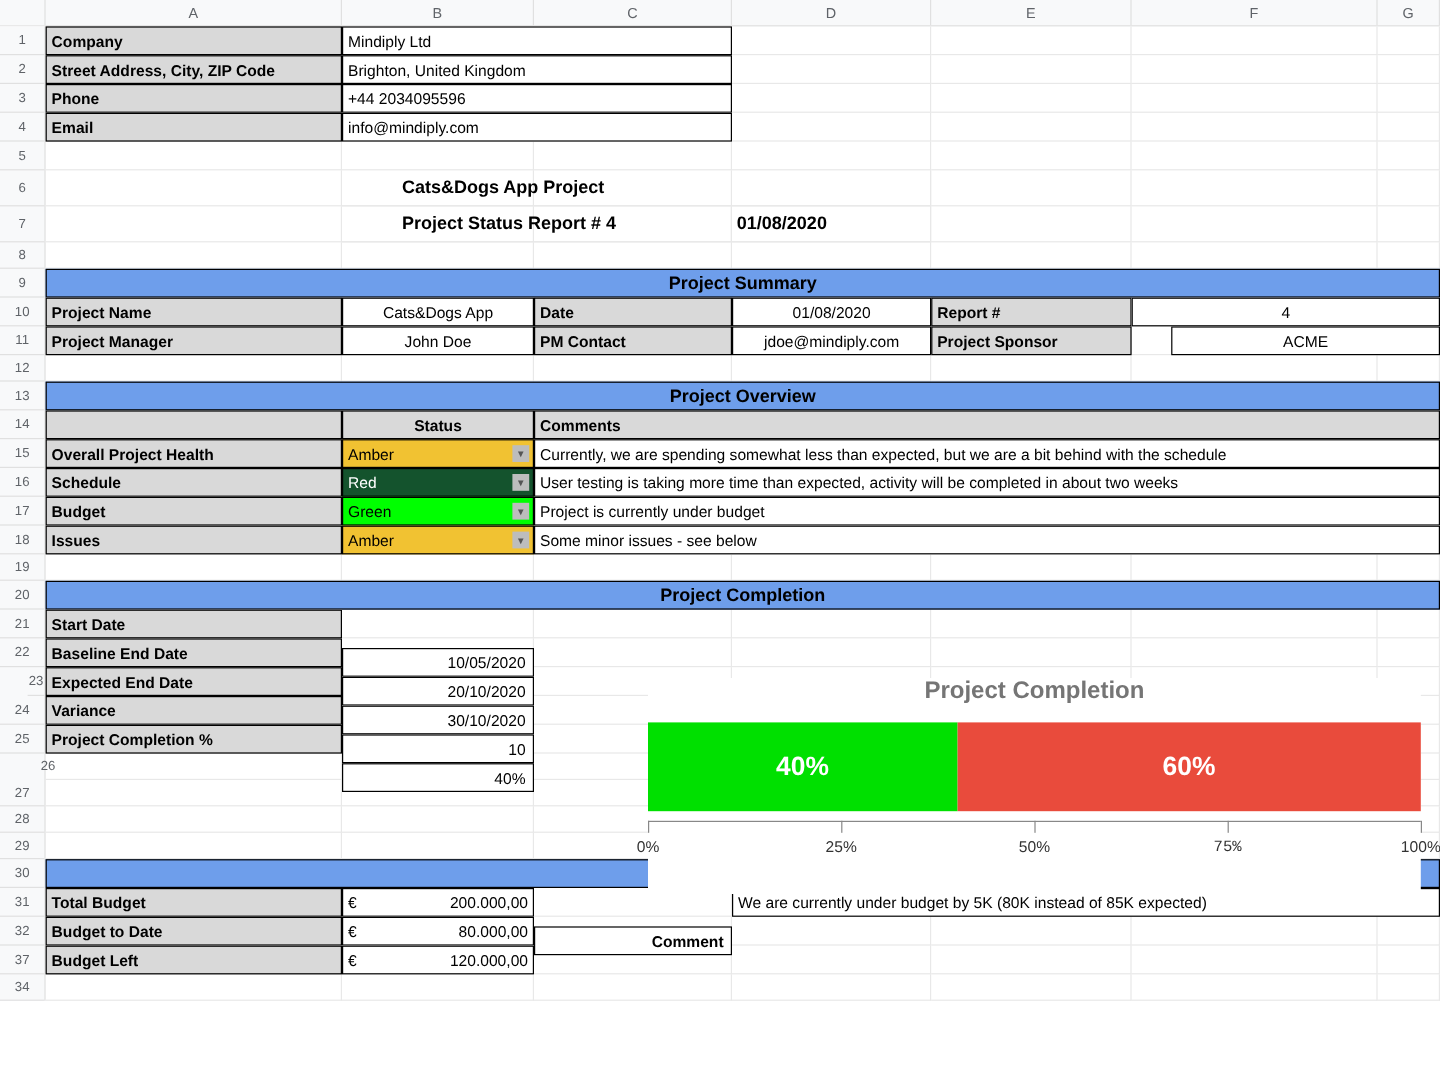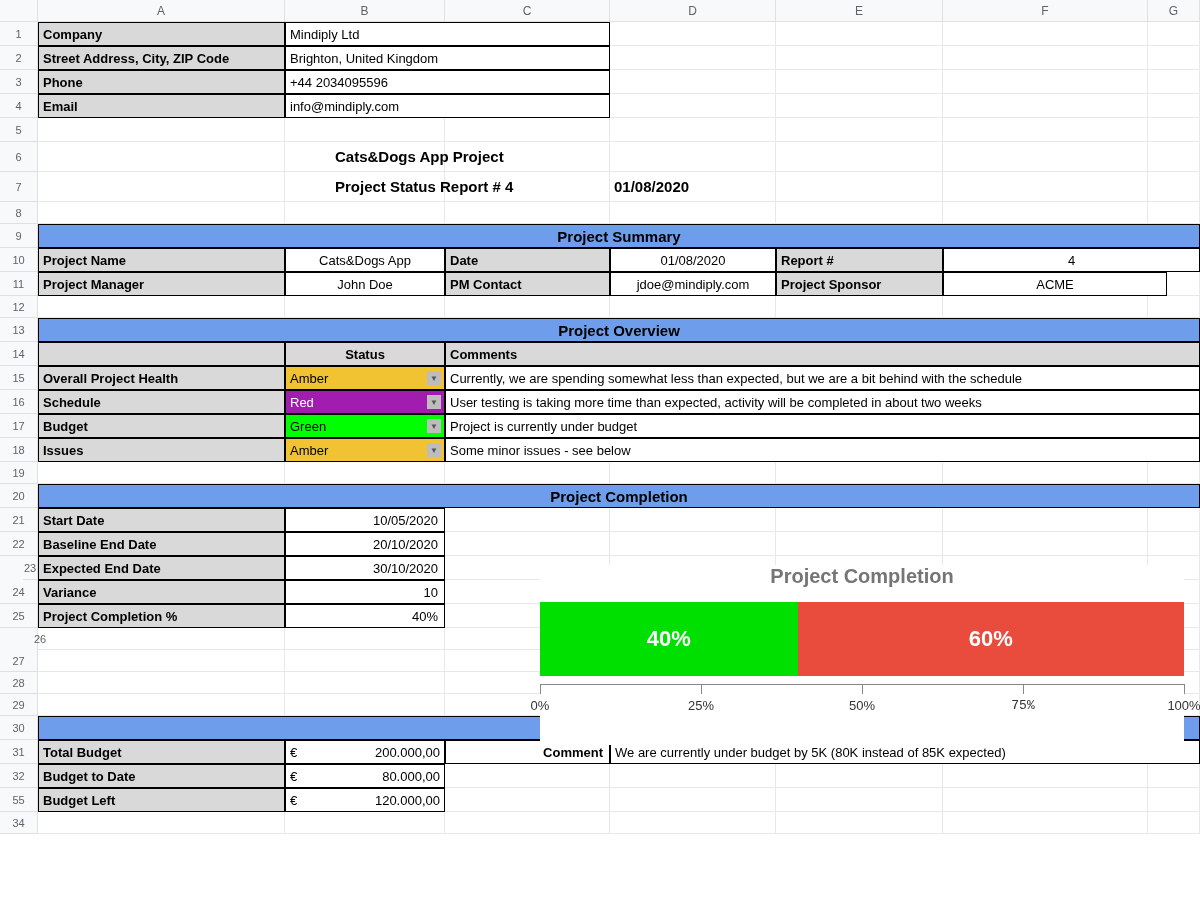--- a/index.html
+++ b/index.html
@@ -64,28 +64,28 @@
   .section-blue {
     background:#6e9eeb;
     font-weight:bold;
     text-align:center;
     justify-content:center;
     font-size:15px;
     border:1px solid #000;
   }
   .title-block { font-weight:bold; font-size:15px; justify-content:flex-start; }
   .center { justify-content:center; text-align:center; }
-  .right { justify-content:flex-end; text-align:right; padding-right:6px; }
+  .right { justify-content:flex-end; text-align:right; padding-right:6px;margin-top:32px; }
   .status-cell {
     border:1px solid #000;
     position:relative;
     padding-left:4px;
   }
   .status-amber { background:#f1c232; }
-  .status-red { background:#a21caf; color:#fff; }
+  .status-red { background:#14532d; color:#fff; }
   .status-green { background:#00ff00; }
   .dd-arrow {
     position:absolute; right:3px; top:50%; transform:translateY(-50%);
     width:14px; height:14px; background:#bdbdbd;
     display:flex; align-items:center; justify-content:center;
     font-size:8px; color:#555;
   }
   .logo-box {
     position:absolute;
     border:1px solid #000;
@@ -155,21 +155,21 @@
       <div class="row-h" style="height: 24px; margin-left: 23px;">23</div>
       <div class="row-h" style="height: 24px;">24</div>
       <div class="row-h" style="height: 24px;">25</div>
       <div class="row-h" style="height: 22px; margin-left: 40px;">26</div>
       <div class="row-h" style="height: 22px;">27</div>
       <div class="row-h" style="height: 22px;">28</div>
       <div class="row-h" style="height: 22px;">29</div>
       <div class="row-h" style="height: 24px;">30</div>
       <div class="row-h" style="height: 24px;">31</div>
       <div class="row-h" style="height: 24px;">32</div>
-      <div class="row-h" style="height: 24px;">55</div>
+      <div class="row-h" style="height: 24px;">37</div>
       <div class="row-h" style="height: 22px;">34</div>
     </div>
 
   <div class="grid" id="grid">
       <div class="cell" style="position: absolute; left: 0px; top: 0px; width: 247px; height: 24px;"></div>
       <div class="cell" style="position: absolute; left: 247px; top: 0px; width: 160px; height: 24px;"></div>
       <div class="cell" style="position: absolute; left: 407px; top: 0px; width: 165px; height: 24px;"></div>
       <div class="cell" style="position: absolute; left: 572px; top: 0px; width: 166px; height: 24px;"></div>
       <div class="cell" style="position: absolute; left: 738px; top: 0px; width: 167px; height: 24px;"></div>
       <div class="cell" style="position: absolute; left: 905px; top: 0px; width: 205px; height: 24px;"></div>
@@ -421,21 +421,21 @@
       <div class="cell val-cell center" style="position: absolute; left: 247px; top: 226px; width: 160px; height: 24px;">Cats&amp;Dogs App</div>
       <div class="cell hdr-gray" style="position: absolute; left: 407px; top: 226px; width: 165px; height: 24px;">Date</div>
       <div class="cell val-cell center" style="position: absolute; left: 572px; top: 226px; width: 166px; height: 24px;">01/08/2020</div>
       <div class="cell hdr-gray" style="position: absolute; left: 738px; top: 226px; width: 167px; height: 24px;">Report #</div>
       <div class="cell val-cell center" style="position: absolute; left: 905px; top: 226px; width: 257px; height: 24px;">4</div>
       <div class="cell hdr-gray" style="position: absolute; left: 0px; top: 250px; width: 247px; height: 24px;">Project Manager</div>
       <div class="cell val-cell center" style="position: absolute; left: 247px; top: 250px; width: 160px; height: 24px;">John Doe</div>
       <div class="cell hdr-gray" style="position: absolute; left: 407px; top: 250px; width: 165px; height: 24px;">PM Contact</div>
       <div class="cell val-cell center" style="position: absolute; left: 572px; top: 250px; width: 166px; height: 24px;">jdoe@mindiply.com</div>
       <div class="cell hdr-gray" style="position: absolute; left: 738px; top: 250px; width: 167px; height: 24px;">Project Sponsor</div>
-      <div class="cell val-cell center" style="position: absolute; left: 905px; top: 250px; width: 224px; height: 24px;">ACME</div>
+      <div class="cell val-cell center" style="position: absolute; left: 938px; top: 250px; width: 224px; height: 24px;">ACME</div>
       <div class="cell section-blue" style="position: absolute; left: 0px; top: 296px; width: 1162px; height: 24px;">Project Overview</div>
       <div class="cell hdr-gray" style="position: absolute; left: 0px; top: 320px; width: 247px; height: 24px;"></div>
       <div class="cell hdr-gray center" style="position: absolute; left: 247px; top: 320px; width: 160px; height: 24px;">Status</div>
       <div class="cell hdr-gray" style="position: absolute; left: 407px; top: 320px; width: 755px; height: 24px;">Comments</div>
       <div class="cell hdr-gray" style="position: absolute; left: 0px; top: 344px; width: 247px; height: 24px;">Overall Project Health</div>
       <div class="cell status-cell status-amber" style="position: absolute; left: 247px; top: 344px; width: 160px; height: 24px;">Amber<div class="dd-arrow">▼</div></div>
       <div class="cell val-cell" style="position: absolute; left: 407px; top: 344px; width: 755px; height: 24px;">Currently, we are spending somewhat less than expected, but we are a bit behind with the schedule</div>
       <div class="cell hdr-gray" style="position: absolute; left: 0px; top: 368px; width: 247px; height: 24px;">Schedule</div>
       <div class="cell status-cell status-red" style="position: absolute; left: 247px; top: 368px; width: 160px; height: 24px;">Red<div class="dd-arrow">▼</div></div>
       <div class="cell val-cell" style="position: absolute; left: 407px; top: 368px; width: 755px; height: 24px;">User testing is taking more time than expected, activity will be completed in about two weeks</div>

